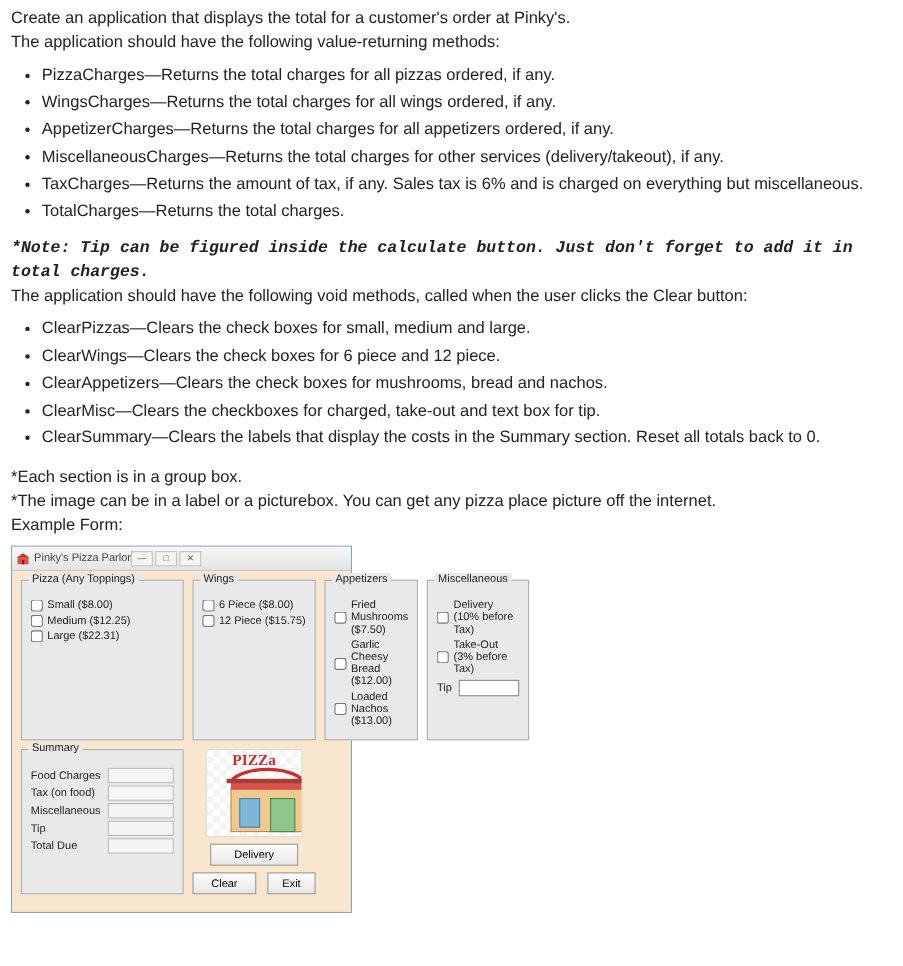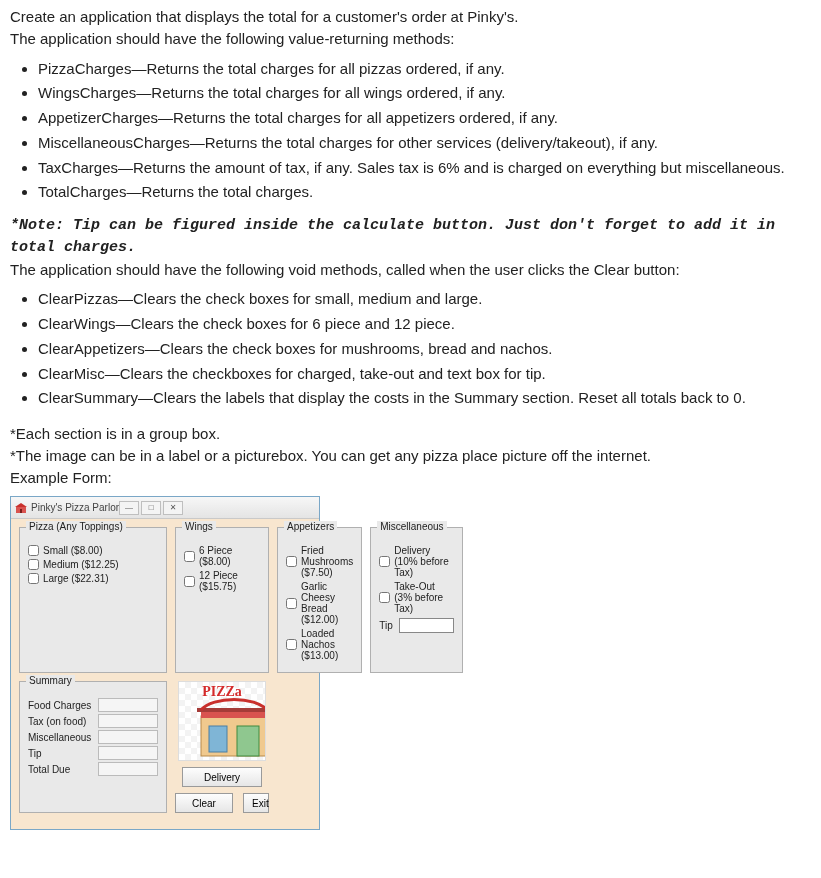--- a/index.html
+++ b/index.html
@@ -293,18 +293,18 @@
           <rect x="22" y="28" width="66" height="8" fill="#d9534f"></rect>
           <rect x="18" y="26" width="74" height="4" fill="#a53c38"></rect>
           <rect x="30" y="44" width="18" height="26" fill="#7fb5d6" stroke="#4a7fa3"></rect>
           <rect x="58" y="44" width="22" height="30" fill="#8fc78f" stroke="#3f8a3f"></rect>
           <path d="M22 28 C34 14 76 14 88 28" fill="none" stroke="#c9302c" stroke-width="3"></path>
         </svg>
       </div>
       <button class="form-btn" style="width:80px">Delivery</button>
       <div class="btn-row">
         <button class="form-btn" style="width:58px">Clear</button>
-        <button class="form-btn" style="width:26px">Exit</button>
+        <button class="form-btn" style="width:44px">Exit</button>
       </div>
     </div>
 
   </div>
 </div>
 
 </body></html>

